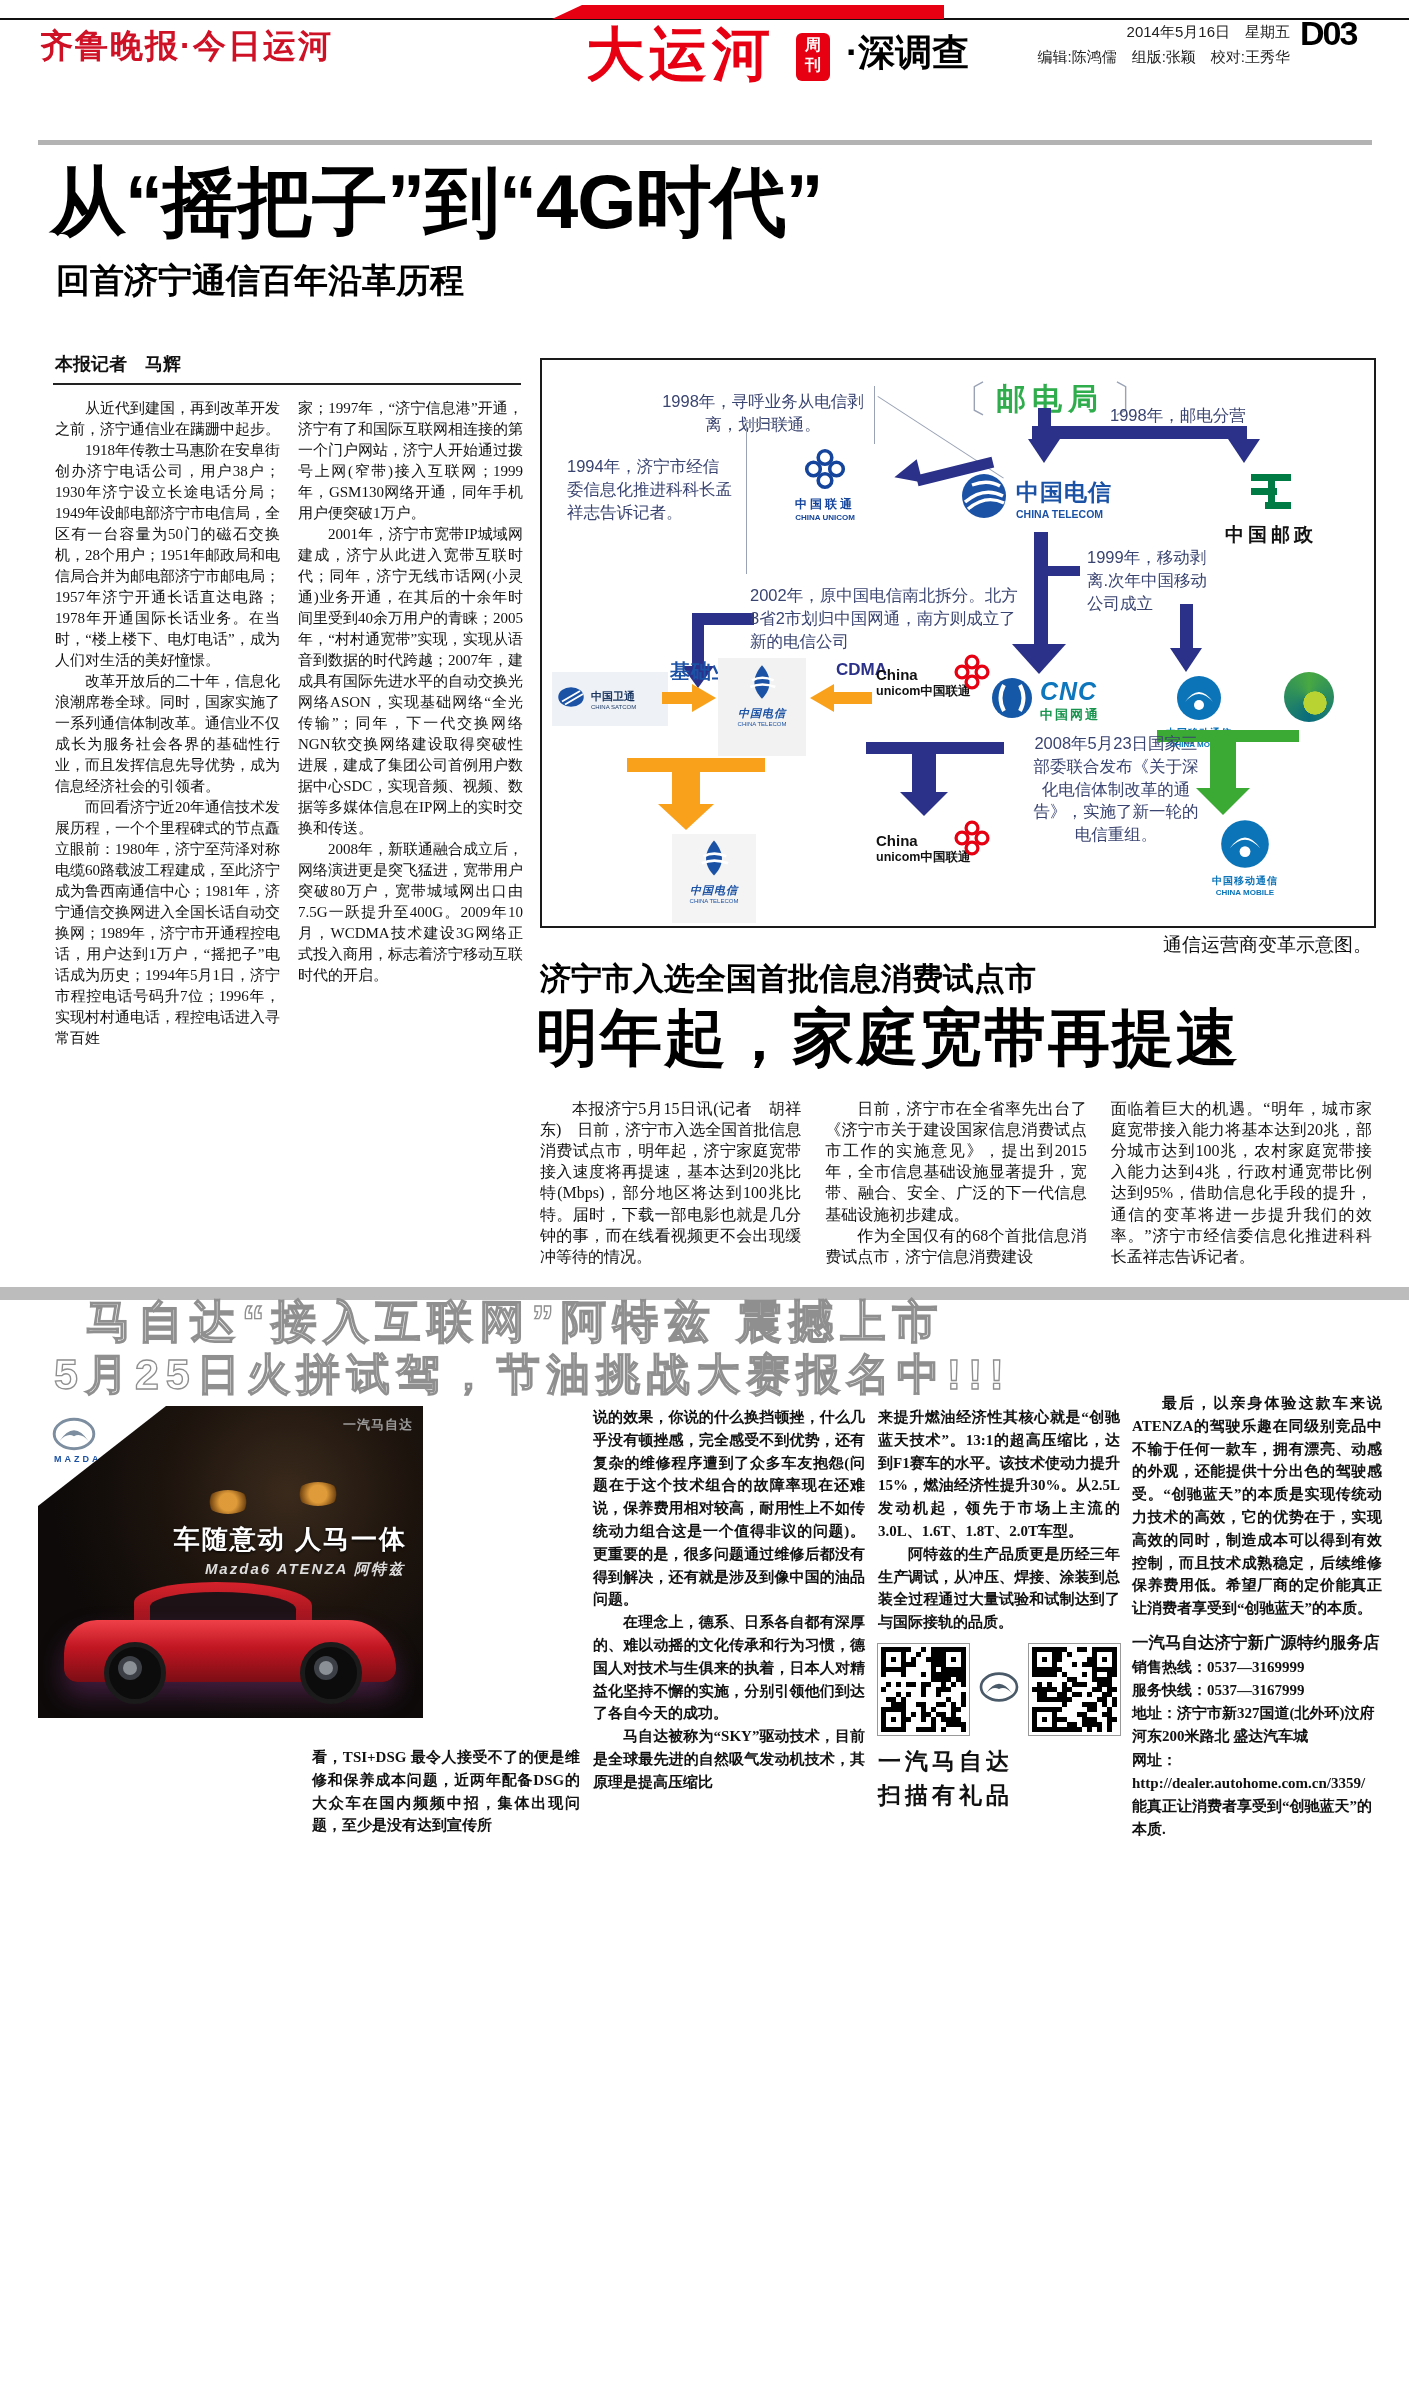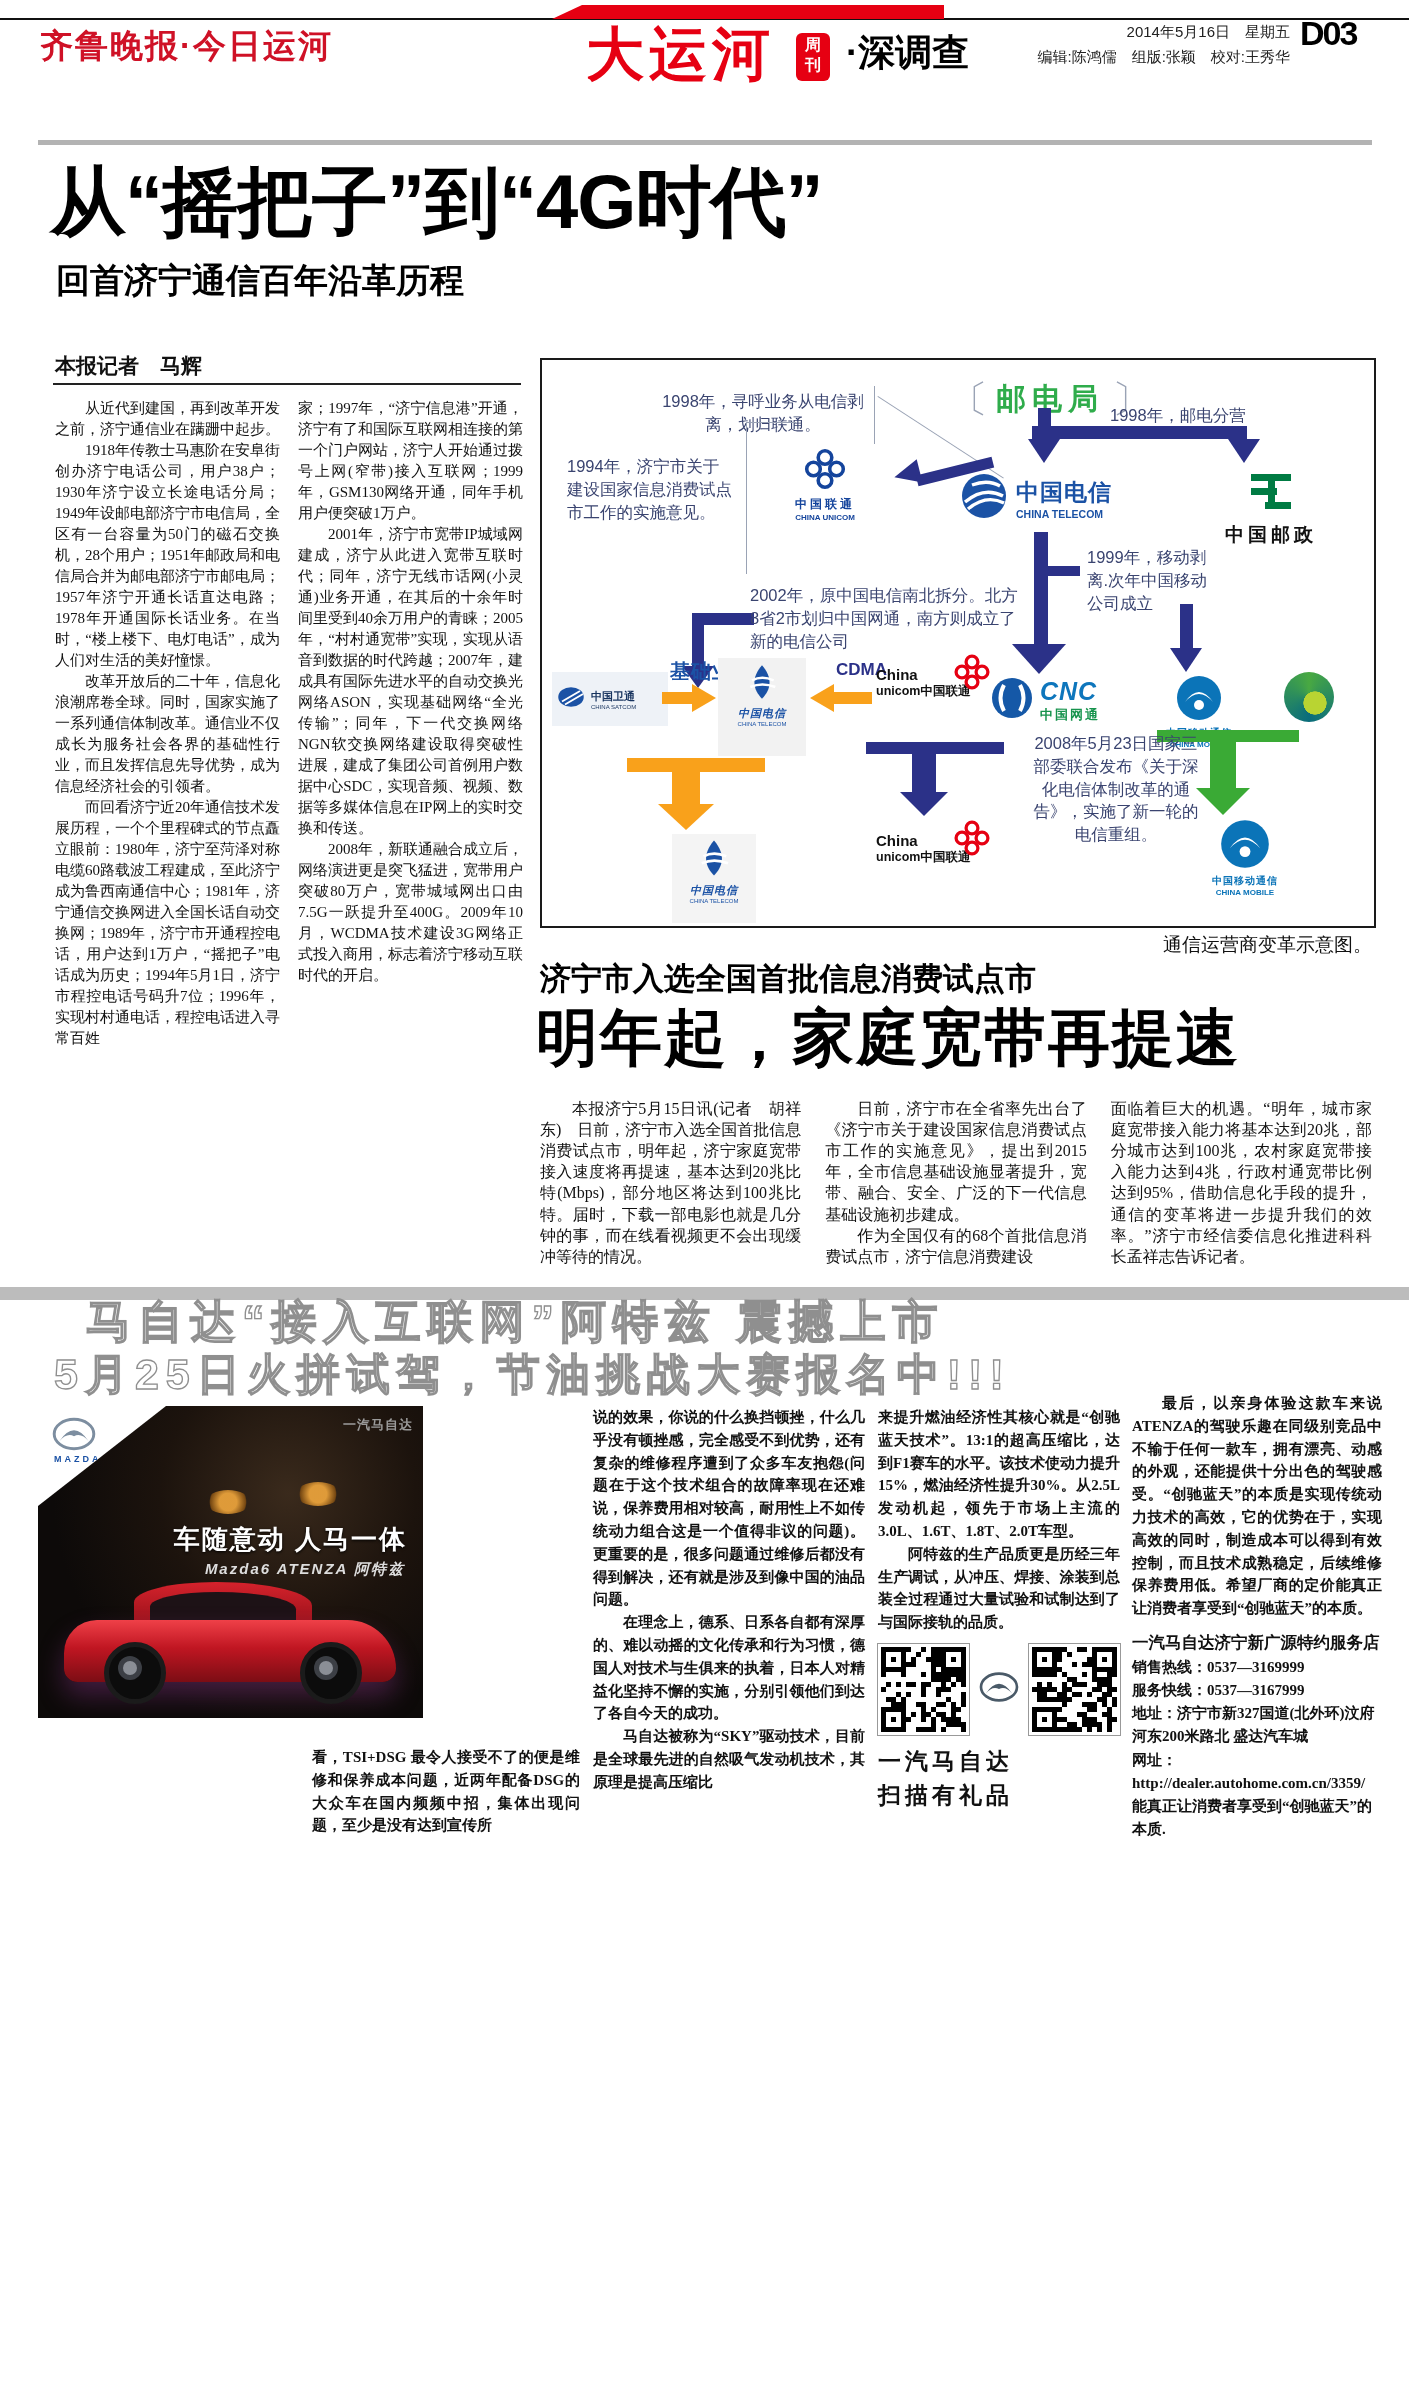--- a/index.html
+++ b/index.html
@@ -25,21 +25,21 @@
   .page-no{position:absolute;left:1300px;top:14px;font-family:"Liberation Sans",sans-serif;
            font-weight:700;font-size:34px;letter-spacing:-2px;color:#000;}
 
   
   .bar1{position:absolute;left:38px;top:140px;width:1334px;height:5px;background:#b3b3b3;}
   .a1-headline{position:absolute;left:50px;top:152px;width:1330px;font-family:"Liberation Sans",sans-serif;
                font-weight:900;font-size:76px;letter-spacing:-1px;color:#000;white-space:nowrap;}
   .a1-sub{position:absolute;left:56px;top:258px;font-family:"Liberation Sans",sans-serif;
           font-weight:700;font-size:34px;color:#000;}
   .a1-byline{position:absolute;left:55px;top:352px;font-family:Liberation Sans, sans-serif;
-             font-weight:bold;font-size:21px;text-align:center;}
+             font-weight:bold;font-size:18px;text-align:center;}
   .a1-rule{position:absolute;left:53px;top:383px;width:468px;height:2px;background:#222;}
   .a1-cols{position:absolute;left:55px;top:398px;width:468px;height:845px;display:flex;gap:18px;}
   .a1-cols .col{flex:1;font-size:15px;line-height:1.4;text-align:justify;}
   .cols p{margin:0;text-indent:2em;}
   .cont p:first-child{text-indent:0;}
 
   
   .dg{position:absolute;left:540px;top:358px;width:832px;height:566px;border:2px solid #1a1a1a;
       background:#fff;font-family:"Liberation Sans",sans-serif;}
   .note{position:absolute;color:#3a4470;font-size:16.5px;line-height:1.38;}
@@ -136,21 +136,21 @@
         <p>2008年，新联通融合成立后，网络演进更是突飞猛进，宽带用户突破80万户，宽带城域网出口由7.5G一跃提升至400G。2009年10月，WCDMA技术建设3G网络正式投入商用，标志着济宁移动互联时代的开启。</p>
       </div>
   </div>
 
   <div class="dg">
 
     <div class="note" style="left:112px;top:30px;width:218px;text-align:center;">1998年，寻呼业务从电信剥离，划归联通。</div>
     <div class="abs thin" style="left:332px;top:26px;width:1px;height:58px;"></div>
     <div class="abs thin" style="left:336px;top:36px;width:150px;height:1px;transform:rotate(33deg);transform-origin:left top;"></div>
 
-    <div class="note" style="left:25px;top:95px;width:168px;">1994年，济宁市关于建设国家信息消费试点市工作的实施意见。</div>
+    <div class="note" style="left:25px;top:95px;width:168px;">1994年，济宁市经信委信息化推进科科长孟祥志告诉记者。</div>
     <div class="abs thin" style="left:204px;top:62px;width:1px;height:152px;"></div>
     <div class="abs thin" style="left:204px;top:62px;width:50px;height:1px;"></div>
 
     <div class="logo-box" style="left:228px;top:86px;width:110px;">
       <span>
         <svg width="46" height="46" viewBox="0 0 44 44" fill="none" stroke="#14449c" stroke-width="3.4">
           <circle cx="22" cy="11" r="6.5"></circle>
             <circle cx="11" cy="22" r="6.5"></circle>
             <circle cx="33" cy="22" r="6.5"></circle>
             <circle cx="22" cy="33" r="6.5"></circle>

